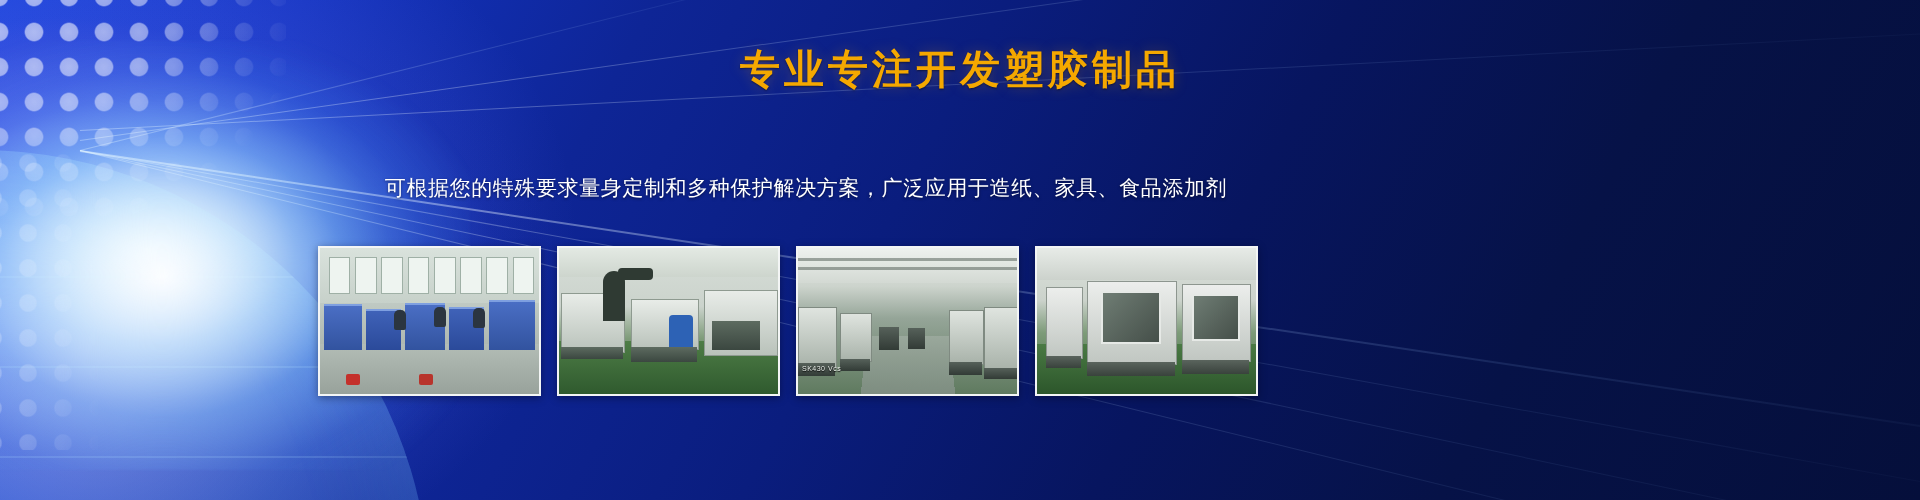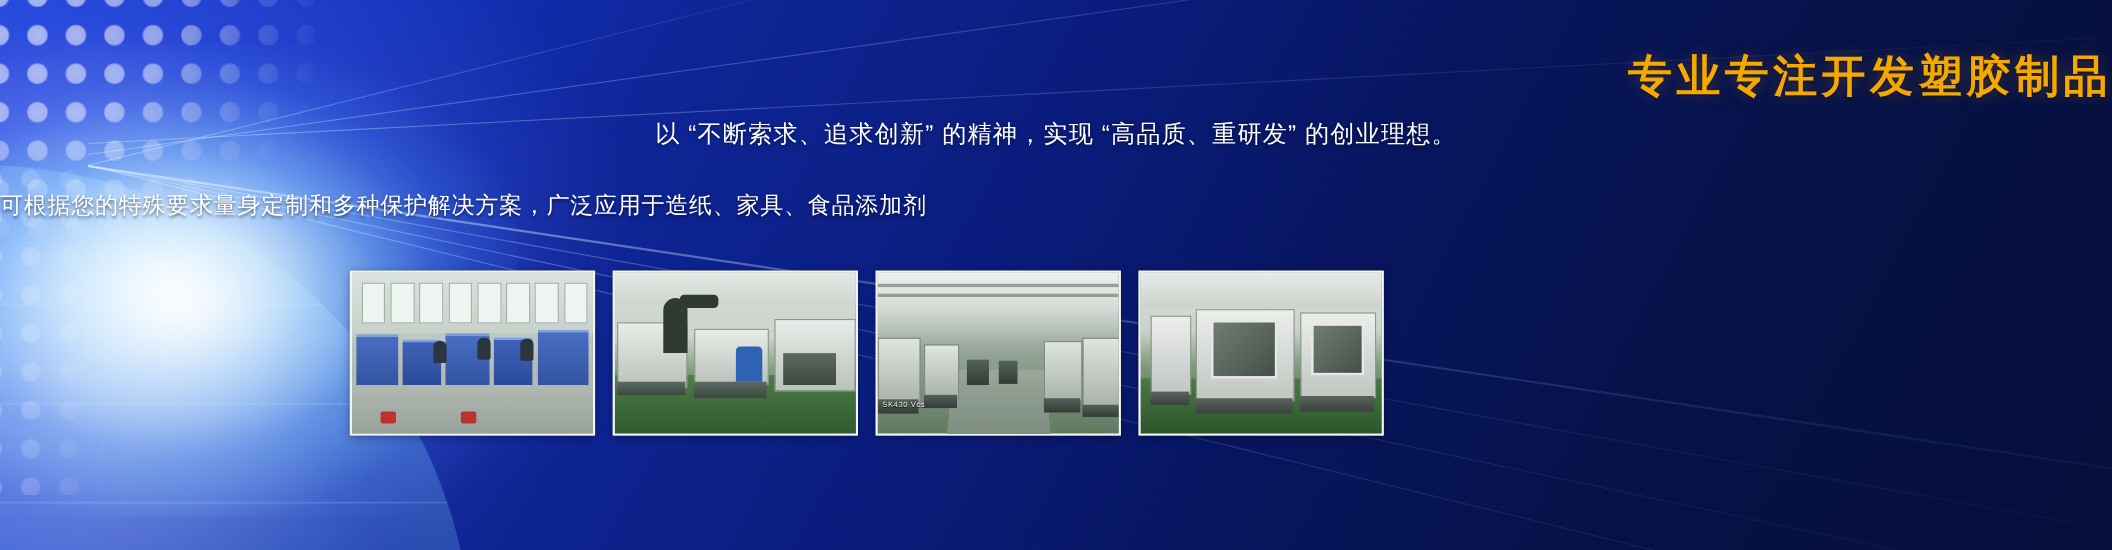--- a/index.html
+++ b/index.html
@@ -60,33 +60,33 @@
   .glow-core{
     position:absolute;left:-90px;top:40px;width:560px;height:430px;
     background:radial-gradient(ellipse at 45% 55%, rgba(255,255,255,0.92) 0%, rgba(222,246,255,0.62) 22%, rgba(150,215,255,0.30) 42%, rgba(80,150,250,0.10) 62%, rgba(0,0,0,0) 78%);
     filter:blur(1px);
   }
 
   
   .content{position:absolute;left:0;top:0;width:1920px;height:500px;}
 
   .headline{
-    position:absolute;left:0;top:42px;width:1920px;text-align:right;
+    position:absolute;left:0;top:42px;width:1920px;text-align:center;
     font-size:40px;font-weight:bold;letter-spacing:4px;
     color:#f5a800;
     text-shadow:0 1px 2px rgba(0,0,0,.45), 0 0 14px rgba(255,170,0,.25);
     white-space:nowrap;
   }
   .subtitle{
     position:absolute;left:0;top:107px;width:1920px;text-align:center;
     font-size:22px;color:#ffffff;letter-spacing:1px;white-space:nowrap;
     text-shadow:0 1px 3px rgba(0,0,10,.55);
   }
   .body-lines{
-    position:absolute;left:0;top:168px;width:1612px;
+    position:absolute;left:0;top:168px;width:1612px;text-align:center;
   }
   .body-line{
     font-size:21px;color:#ffffff;letter-spacing:.6px;line-height:40px;
     white-space:nowrap;text-shadow:0 1px 3px rgba(0,0,10,.55);
   }
 
   
   .photos{
     position:absolute;left:318px;top:246px;width:940px;height:146px;
     display:flex;gap:16px;
@@ -159,21 +159,20 @@
   </div>
 
   <div class="glow-core"></div>
   <div class="dots"></div>
   <div class="dots2"></div>
 
   <div class="content">
 
     <div class="headline">专业专注开发塑胶制品</div>
 
-    <div class="subtitle">以 “不断索求、追求创新” 的精神，实现 “高品质、重研发” 的创业理想。</div>
 
     <div class="body-lines">
       <div class="body-line">可根据您的特殊要求量身定制和多种保护解决方案，广泛应用于造纸、家具、食品添加剂</div>
     </div>
 
     <div class="photos">
 
       <div class="photo p1">
         <div class="sky"></div>
         <div class="wall"></div>

